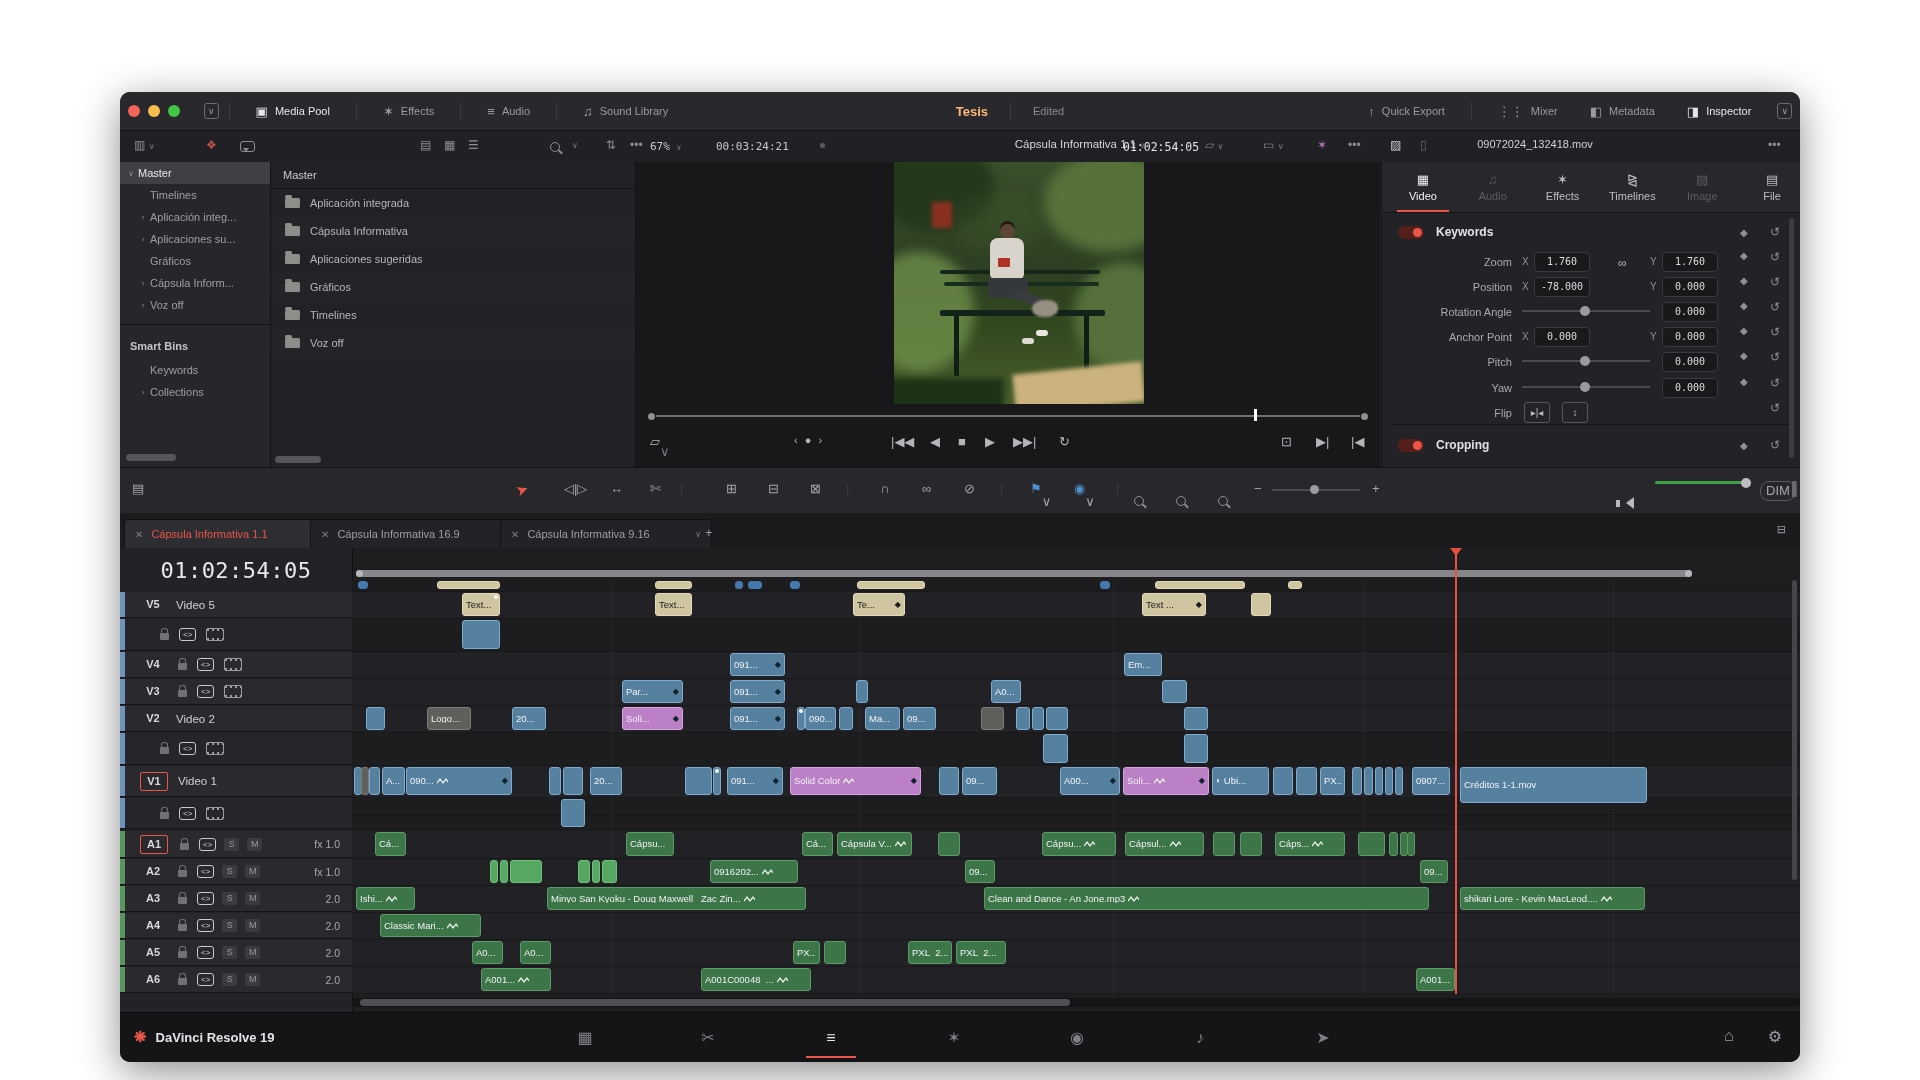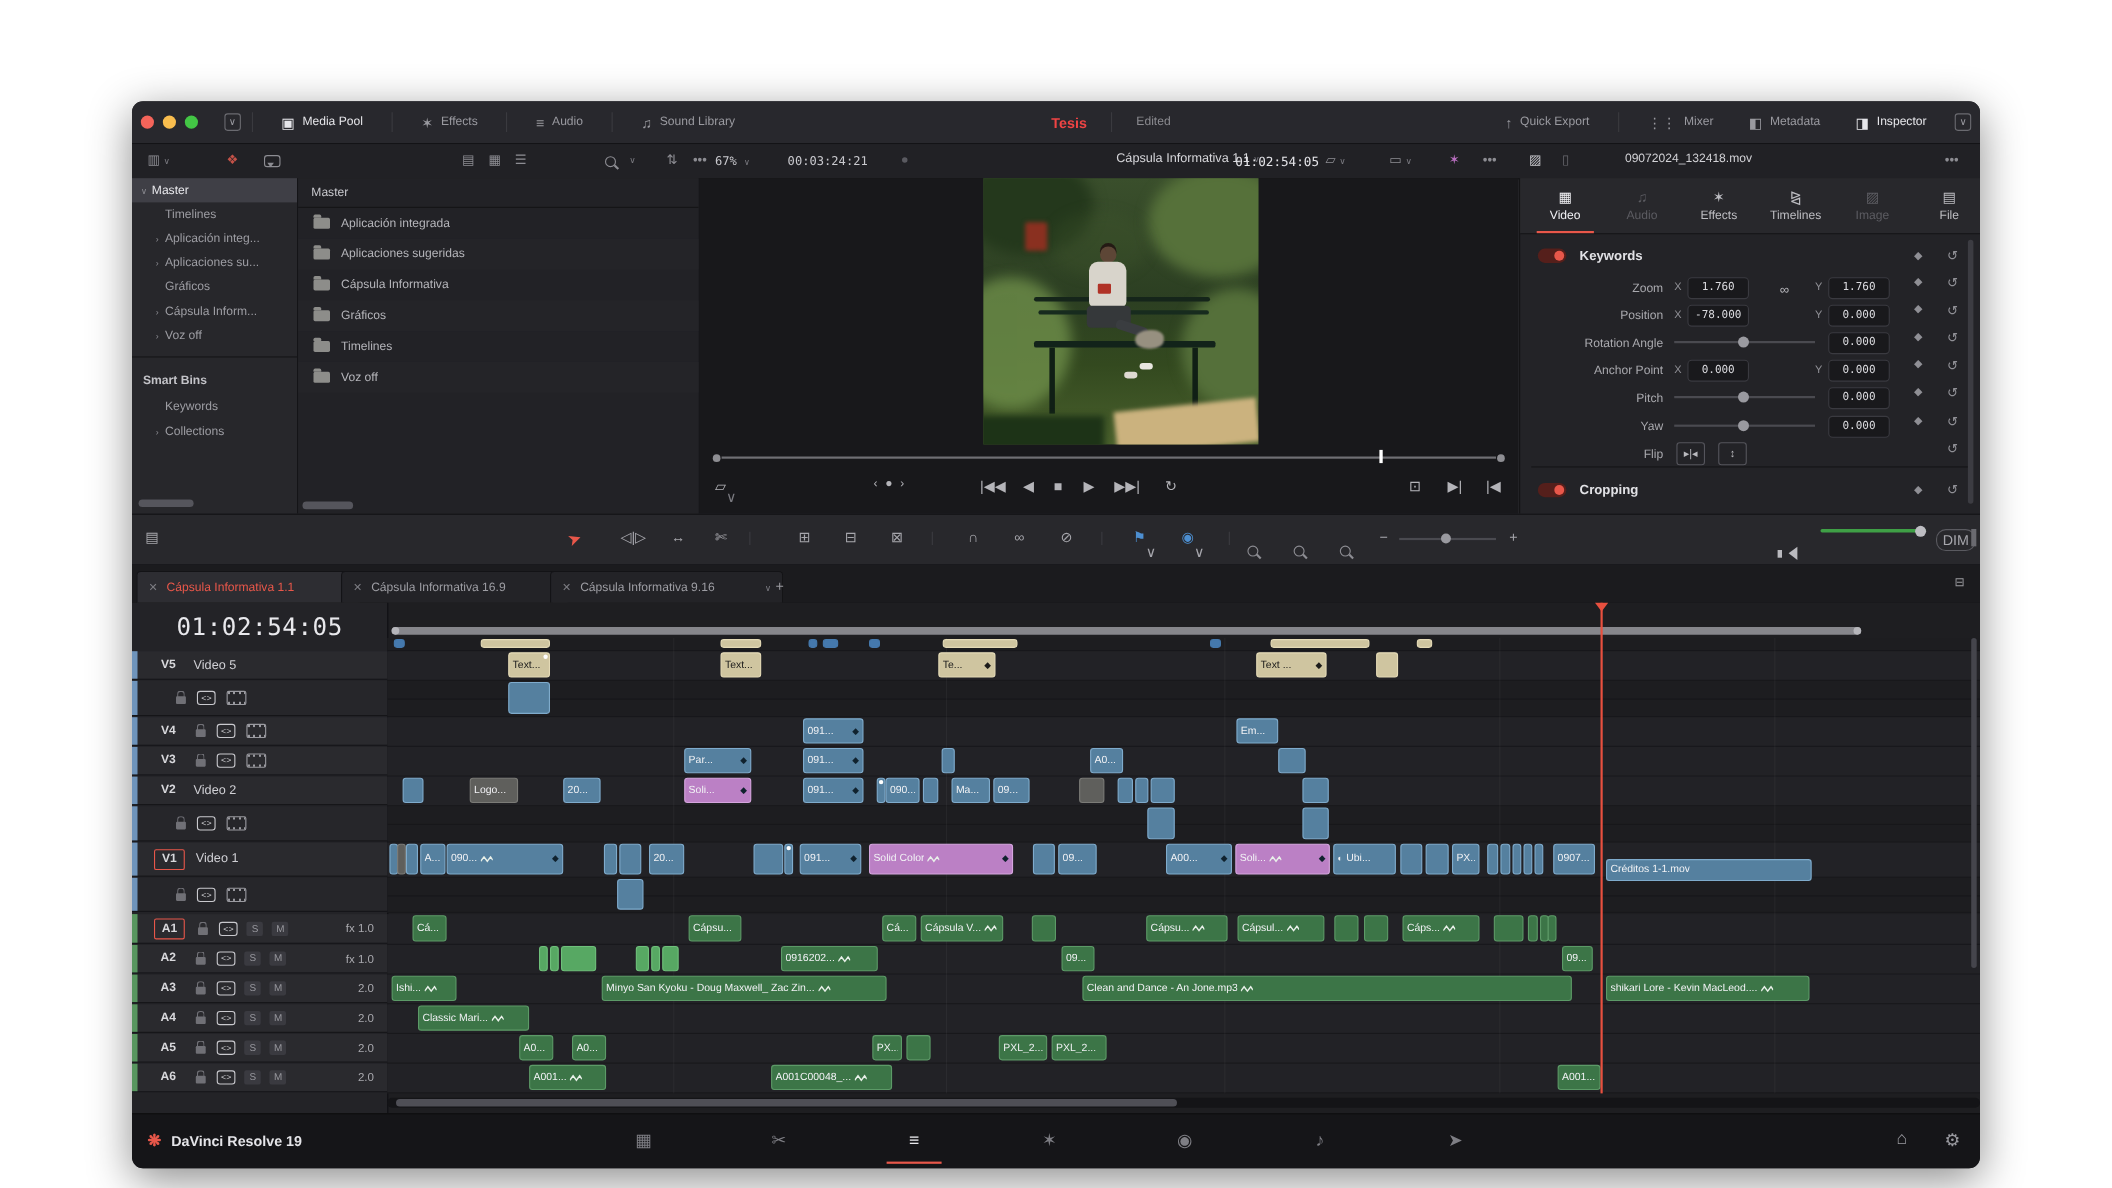--- a/index.html
+++ b/index.html
@@ -179,21 +179,21 @@
           <span class="ic">≡</span>
           <span>Audio</span>
         </div>
         <span class="vsep"></span>
         <div class="tb-btn">
           <span class="ic">♫</span>
           <span>Sound Library</span>
         </div>
       </div>
     <div class="tb-center">
-      <span style="color:#ef4444;font-weight:bold;font-size:13px">Tesis</span>
+      <span style="color:#fdba74;font-weight:bold;font-size:13px">Tesis</span>
       <span class="vsep"></span>
       <span class="dim">Edited</span>
     </div>
     <div id="tb-right" class="tb-right">
         <div class="tb-btn">
           <span class="ic">↑</span>
           <span>Quick Export</span>
         </div>
         <span class="vsep"></span>
         <div class="tb-btn">
@@ -288,25 +288,25 @@
     </div>
     <div class="cliplist">
       <div class="list-title">Master</div>
       <div id="list-rows">
           <div class="list-row">
             <span class="i-folder"></span>
             <span>Aplicación integrada</span>
           </div>
           <div class="list-row">
             <span class="i-folder"></span>
-            <span>Aplicaciones sugeridas</span>
+            <span>Cápsula Informativa</span>
           </div>
           <div class="list-row">
             <span class="i-folder"></span>
-            <span>Cápsula Informativa</span>
+            <span>Aplicaciones sugeridas</span>
           </div>
           <div class="list-row">
             <span class="i-folder"></span>
             <span>Gráficos</span>
           </div>
           <div class="list-row">
             <span class="i-folder"></span>
             <span>Timelines</span>
           </div>
           <div class="list-row">
@@ -827,21 +827,21 @@
           <span style="overflow:hidden;text-overflow:clip">PX...</span>
         </div>
         <div class="clip c-blue" style="left: 1232px; top: 219px; width: 10px; height: 28px;"></div>
         <div class="clip c-blue" style="left: 1244px; top: 219px; width: 9px; height: 28px;"></div>
         <div class="clip c-blue" style="left: 1255px; top: 219px; width: 8px; height: 28px;"></div>
         <div class="clip c-blue" style="left: 1265px; top: 219px; width: 8px; height: 28px;"></div>
         <div class="clip c-blue" style="left: 1275px; top: 219px; width: 7px; height: 28px;"></div>
         <div class="clip c-blue" style="left: 1292px; top: 219px; width: 38px; height: 28px;">
           <span style="overflow:hidden;text-overflow:clip">0907...</span>
         </div>
-        <div class="clip c-blue" style="left: 1340px; top: 233px; width: 187px; height: 20px;">
+        <div class="clip c-blue" style="left: 1340px; top: 219px; width: 187px; height: 36px;">
           <span style="overflow:hidden;text-overflow:clip">Créditos  1-1.mov</span>
         </div>
         <div class="clip c-blue" style="left: 441px; top: 251px; width: 24px; height: 28px;"></div>
         <div class="clip c-green" style="left: 255px; top: 284px; width: 31px; height: 24px;">
           <span style="overflow:hidden;text-overflow:clip">Cá...</span>
         </div>
         <div class="clip c-green" style="left: 506px; top: 284px; width: 48px; height: 24px;">
           <span style="overflow:hidden;text-overflow:clip">Cápsu...</span>
         </div>
         <div class="clip c-green" style="left: 682px; top: 284px; width: 31px; height: 24px;">

